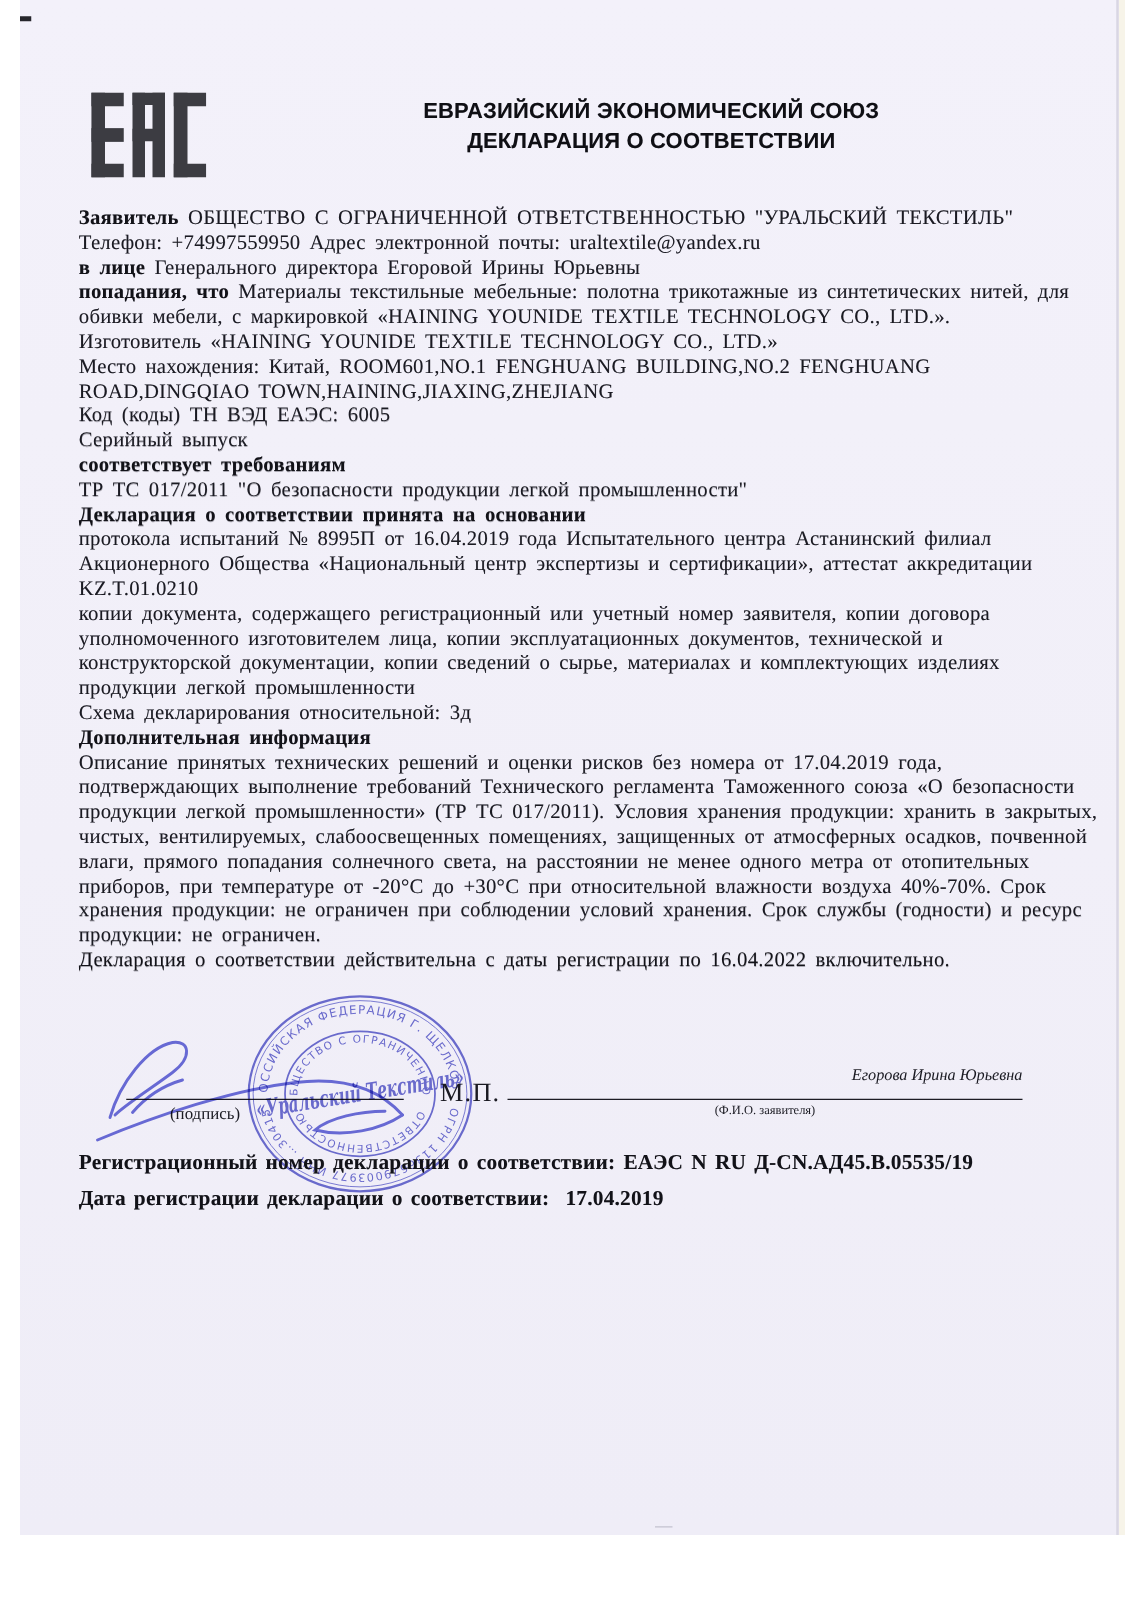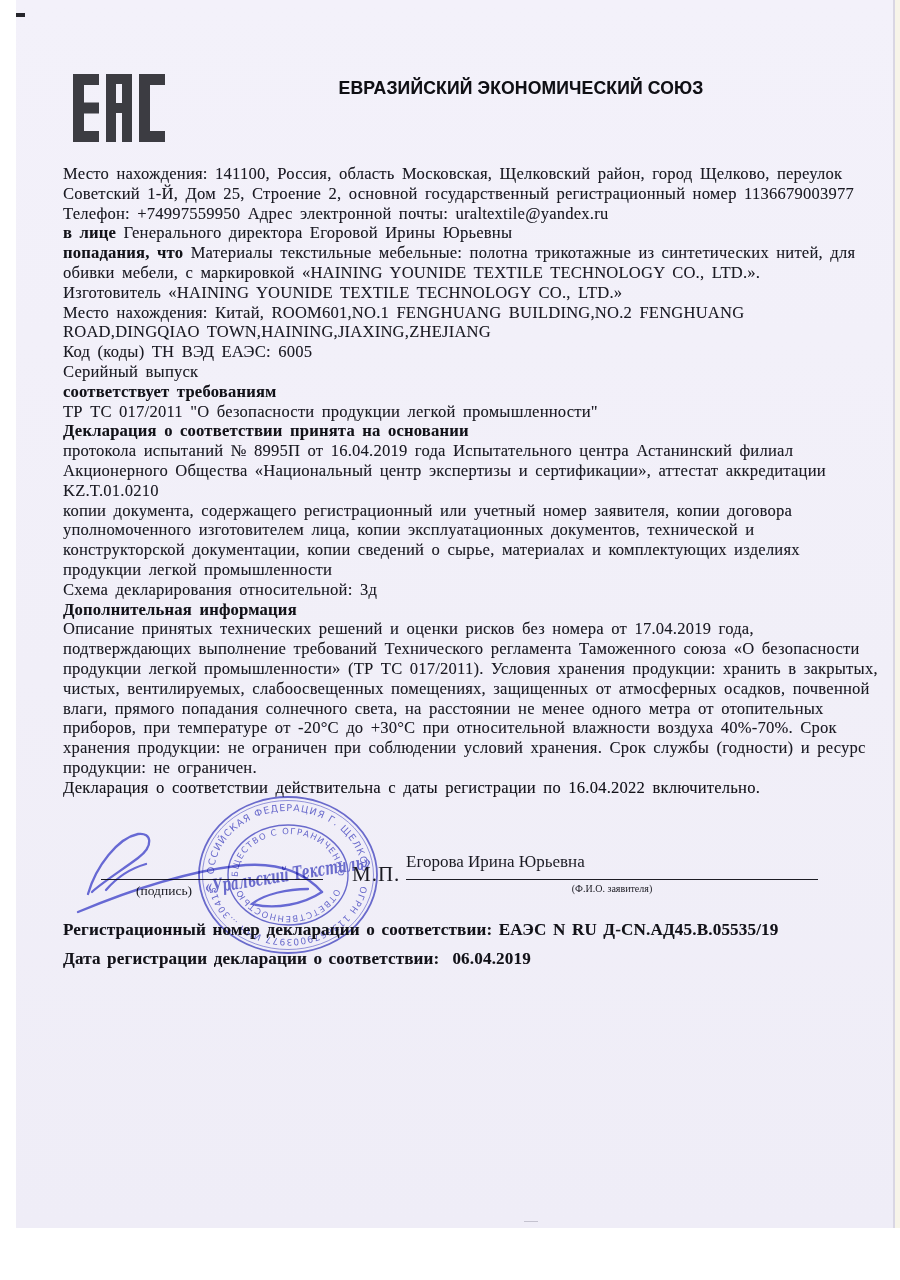--- a/index.html
+++ b/index.html
@@ -33,21 +33,21 @@
   }
   .body-text p{margin:0;}
   .body-text b{color:#121218;}
   .validity{margin-top:11px;font-weight:normal;color:#121218;}
 
   .sig-line{position:absolute;height:0;border-top:1.6px solid #1c1c24;z-index:2;}
   .line-sign{left:85px;top:879px;width:222px;}
   .line-fio{left:390px;top:879px;width:412px;}
   .label-sign{position:absolute;left:120px;top:883px;width:120px;font-size:13.5px;z-index:2;}
   .mp{position:absolute;left:336px;top:862px;font-size:21px;letter-spacing:1px;z-index:6;}
-  .fio{position:absolute;left:390px;top:852px;width:412px;text-align:left;font-size:17px;z-index:2;}
+  .fio{position:absolute;left:390px;top:852px;width:412px;text-align:right;font-size:13px;z-index:2;font-style:italic;}
   .label-fio{position:absolute;left:390px;top:883px;width:412px;text-align:center;font-size:10px;z-index:2;}
 
   .footer{
     position:absolute;left:47px;top:920px;width:820px;
     font-weight:bold;font-size:17px;color:#121218;letter-spacing:.2px;word-spacing:2px;
     text-shadow:.2px .2px .3px rgba(10,10,20,.3);z-index:5;
   }
   .footer p{margin:0 0 9px 0;}
 
   .stamp{
@@ -80,25 +80,26 @@
       <rect x="49" y="0" width="10" height="68"></rect>
     <rect x="33" y="0" width="26" height="10"></rect>
       <rect x="33" y="29" width="26" height="10"></rect>
     <rect x="66" y="0" width="11" height="68"></rect>
       <rect x="66" y="0" width="26" height="11"></rect>
     <rect x="66" y="57" width="26" height="11"></rect>
   </svg>
 
   <div class="doc-title">
     <div>ЕВРАЗИЙСКИЙ ЭКОНОМИЧЕСКИЙ СОЮЗ</div>
+    <div>ДЕКЛАРАЦИЯ О СООТВЕТСТВИИ</div>
   </div>
 
   <div class="body-text">
     <div>
-        <p><span>Место нахождения: 141100, Россия, область Московская, Щелковский район, город Щелково, переулок Советский 1-Й, Дом 25, Строение 2, основной государственный регистрационный номер 1136679003977</span></p>
+        <p><b>Заявитель </b><span>ОБЩЕСТВО С ОГРАНИЧЕННОЙ ОТВЕТСТВЕННОСТЬЮ "УРАЛЬСКИЙ ТЕКСТИЛЬ"</span></p>
         <p><span>Телефон: +74997559950 Адрес электронной почты: uraltextile@yandex.ru</span></p>
         <p><b>в лице </b><span>Генерального директора Егоровой Ирины Юрьевны</span></p>
         <p><b>попадания, что </b><span>Материалы текстильные мебельные: полотна трикотажные из синтетических нитей, для обивки мебели, с маркировкой «HAINING YOUNIDE TEXTILE TECHNOLOGY CO., LTD.».</span></p>
         <p><span>Изготовитель «HAINING YOUNIDE TEXTILE TECHNOLOGY CO., LTD.»</span></p>
         <p><span>Место нахождения: Китай, ROOM601,NO.1 FENGHUANG BUILDING,NO.2 FENGHUANG ROAD,DINGQIAO TOWN,HAINING,JIAXING,ZHEJIANG</span></p>
         <p><span>Код (коды) ТН ВЭД ЕАЭС: 6005</span></p>
         <p><span>Серийный выпуск</span></p>
         <p><b>соответствует требованиям</b></p>
         <p><span>ТР ТС 017/2011 "О безопасности продукции легкой промышленности"</span></p>
         <p><b>Декларация о соответствии принята на основании</b></p>
@@ -152,16 +153,16 @@
     <g fill="none" stroke="#5d60d6" stroke-width="2.3" stroke-linecap="round">
       <path d="M22,74 C30,46 52,18 72,14 C86,12 88,26 72,38 C56,50 34,64 26,72"></path>
       <path d="M40,70 C52,56 66,48 80,44"></path>
       <path d="M12,92 C60,72 120,52 170,46 C210,41 238,52 256,72"></path>
       <path d="M256,72 C238,84 210,90 186,84 C198,74 222,69 242,69"></path>
     </g>
   </svg>
 
   <div class="footer">
     <p><span>Регистрационный номер декларации о соответствии:</span> <span>ЕАЭС N RU Д-CN.АД45.В.05535/19</span></p>
-    <p><span>Дата регистрации декларации о соответствии:</span>&nbsp; <span>06.04.2019</span></p>
+    <p><span>Дата регистрации декларации о соответствии:</span>&nbsp; <span>17.04.2019</span></p>
   </div>
 
 </div>
 
 </body></html>

